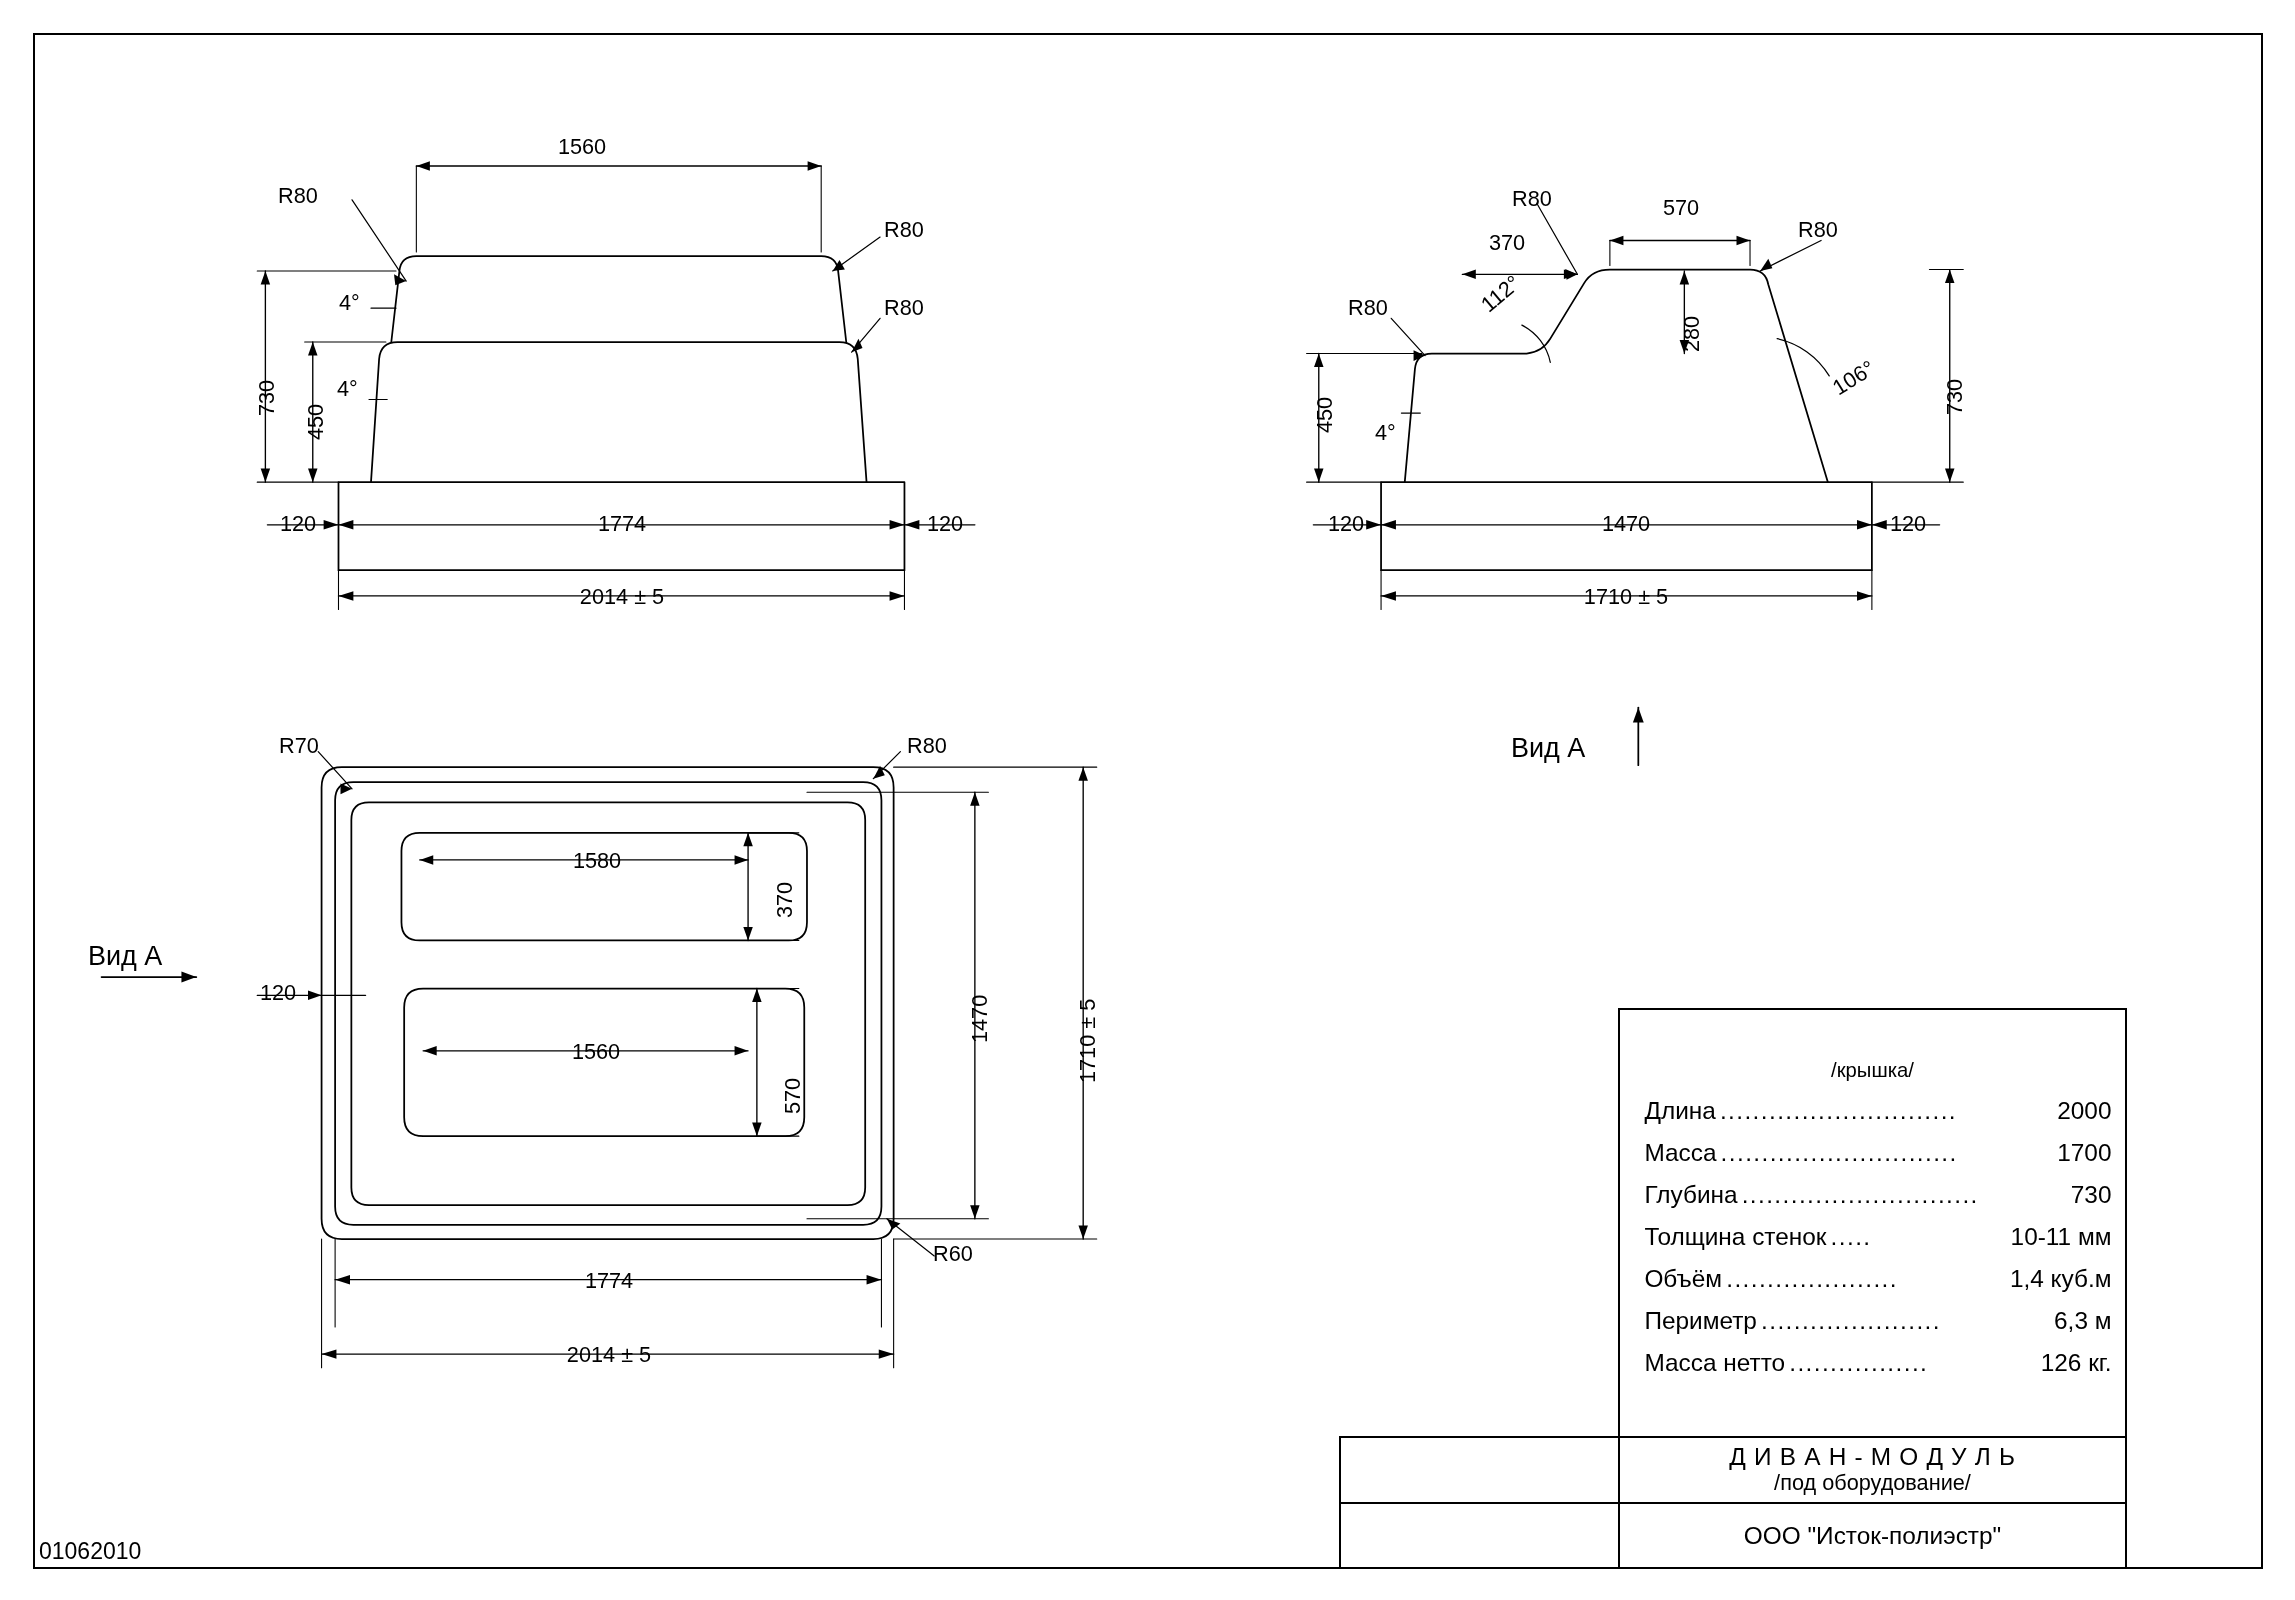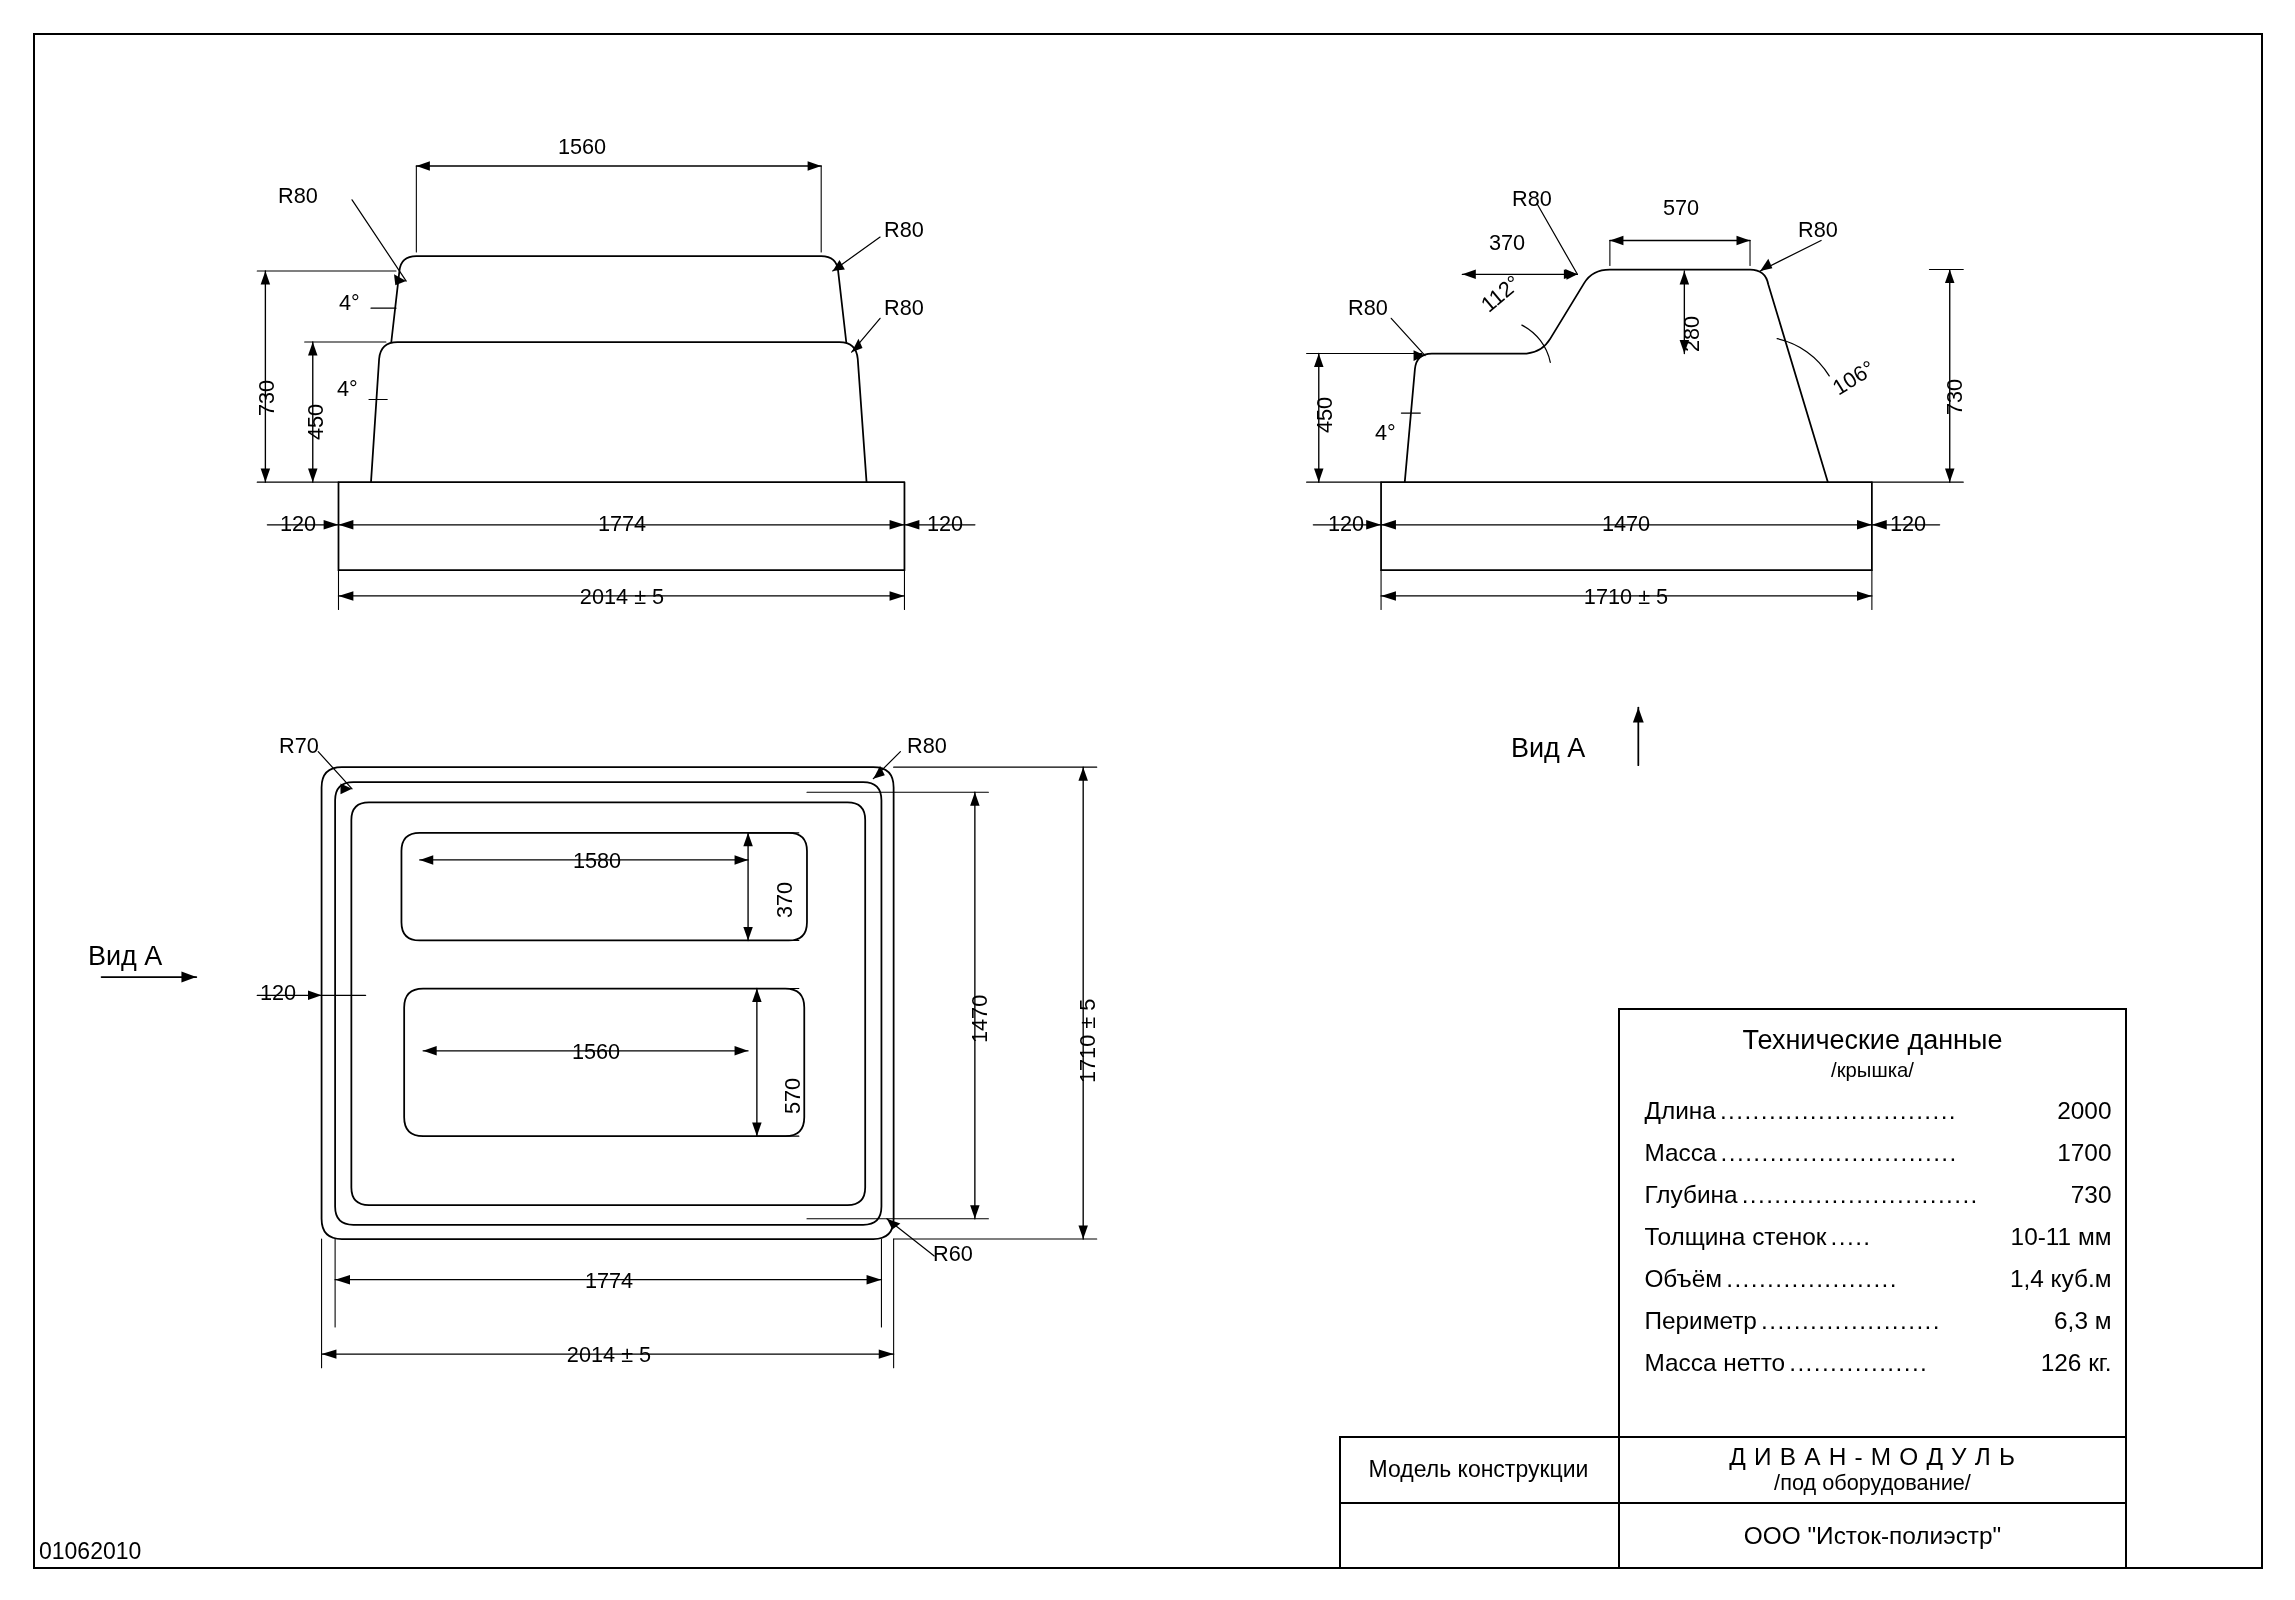--- a/index.html
+++ b/index.html
@@ -259,21 +259,20 @@
   <div class="lbl" style="left:596px;top:1039px;transform:translateX(-50%);">1560</div>
   <div class="lbl rot90" style="left:780px;top:1114px;">570</div>
   <div class="lbl rot90" style="left:967px;top:1043px;">1470</div>
   <div class="lbl rot90" style="left:1075px;top:1083px;">1710 ± 5</div>
   <div class="lbl" style="left:609px;top:1268px;transform:translateX(-50%);">1774</div>
   <div class="lbl" style="left:609px;top:1342px;transform:translateX(-50%);">2014 ± 5</div>
   <div class="lbl" style="left:278px;top:980px;transform:translateX(-50%);">120</div>
   <div class="lbl big" style="left:88px;top:941px;font-size:27px;">Вид А</div>
 
   <div id="techpanel">
-    <div class="t-title">Технические данные</div>
     <div class="t-sub">/крышка/</div>
     <div class="row" style="top:87px;">
       <span class="k">Длина</span>
       <span class="dots">.............................</span>
       <span class="v">2000</span>
     </div>
     <div class="row" style="top:129px;">
       <span class="k">Масса</span>
       <span class="dots">.............................</span>
       <span class="v">1700</span>
@@ -302,21 +301,20 @@
       <span class="k">Масса нетто</span>
       <span class="dots">.................</span>
       <span class="v">126 кг.</span>
     </div>
   </div>
 
   <div id="titleblock"></div>
   <div id="tb-vline"></div>
   <div id="tb-hline"></div>
 
-  <div class="tb-cell" style="left:1339px;top:1436px;width:279px;height:66px;">Модель конструкции</div>
   <div class="tb-cell" style="left:1618px;top:1436px;width:509px;height:66px;flex-direction:column;line-height:1.12;">
     <span style="font-size:24.4px;letter-spacing:0.7px;">Д И В А Н - М О Д У Л Ь</span>
     <span style="font-size:21.7px;">/под оборудование/</span>
   </div>
   <div class="tb-cell" style="left:1618px;top:1504px;width:509px;height:64px;font-size:24.4px;">ООО "Исток-полиэстр"</div>
 
   <div id="docnum">01062010</div>
 
 </div>
 

